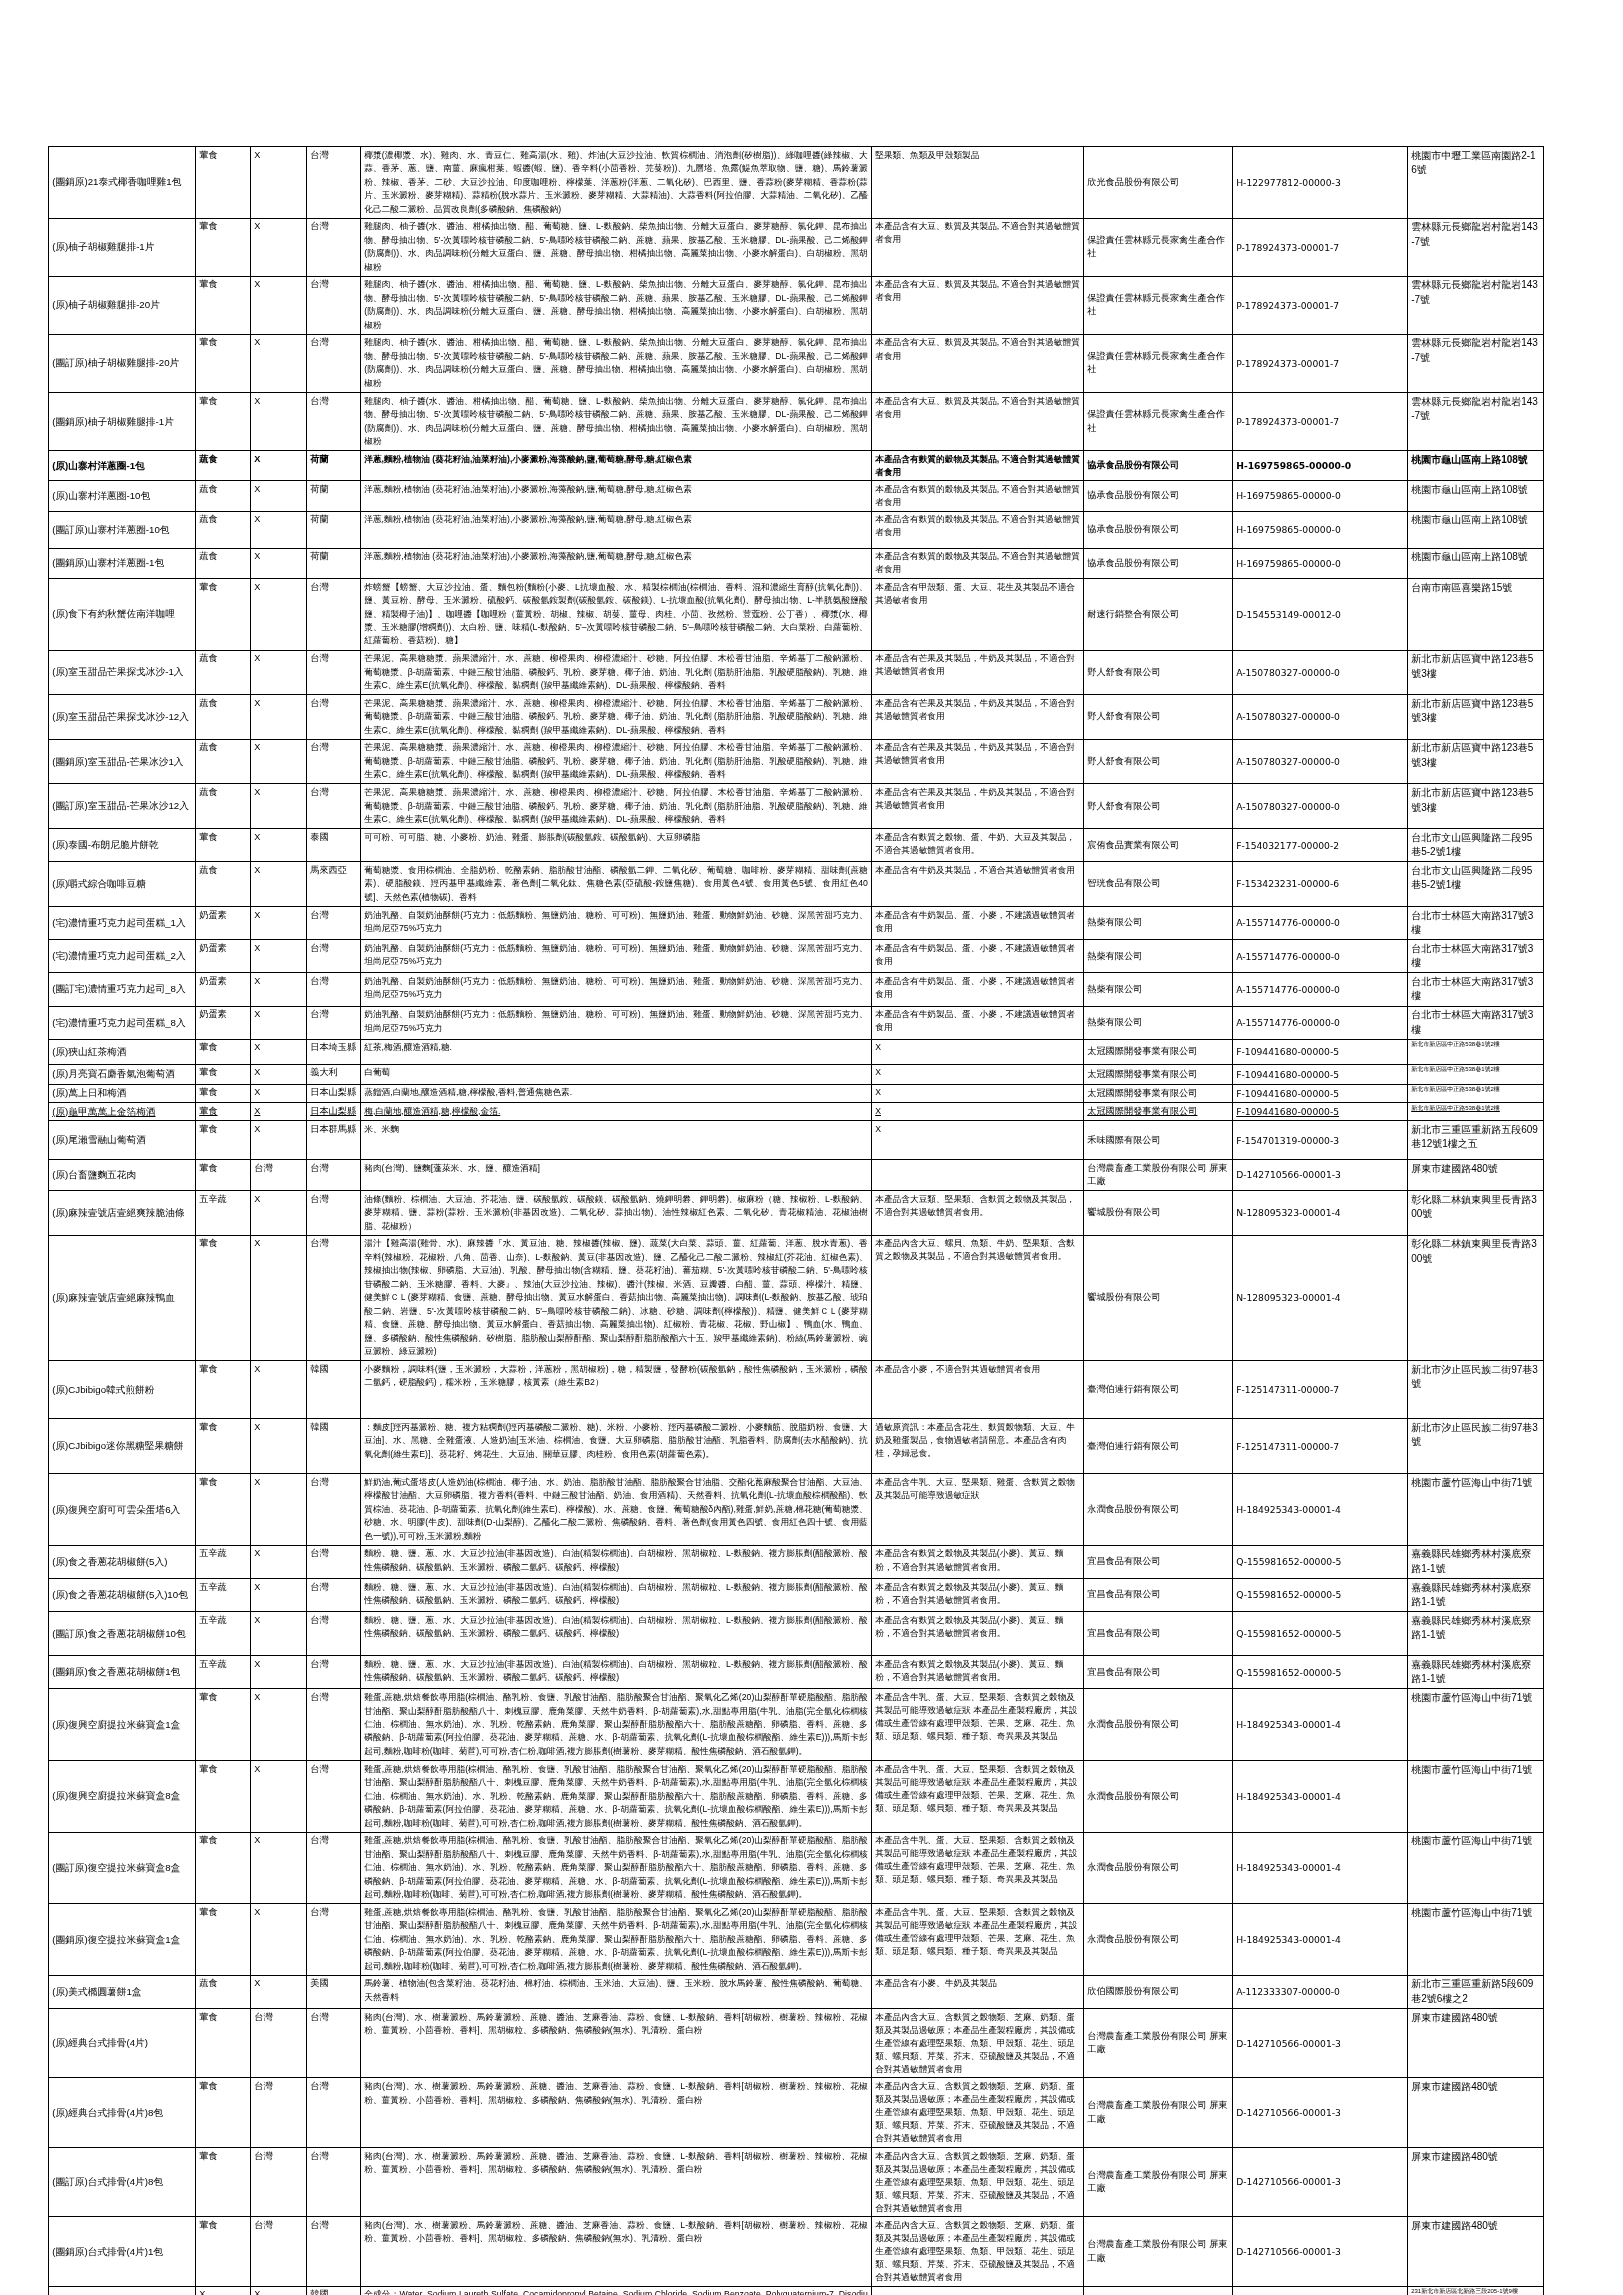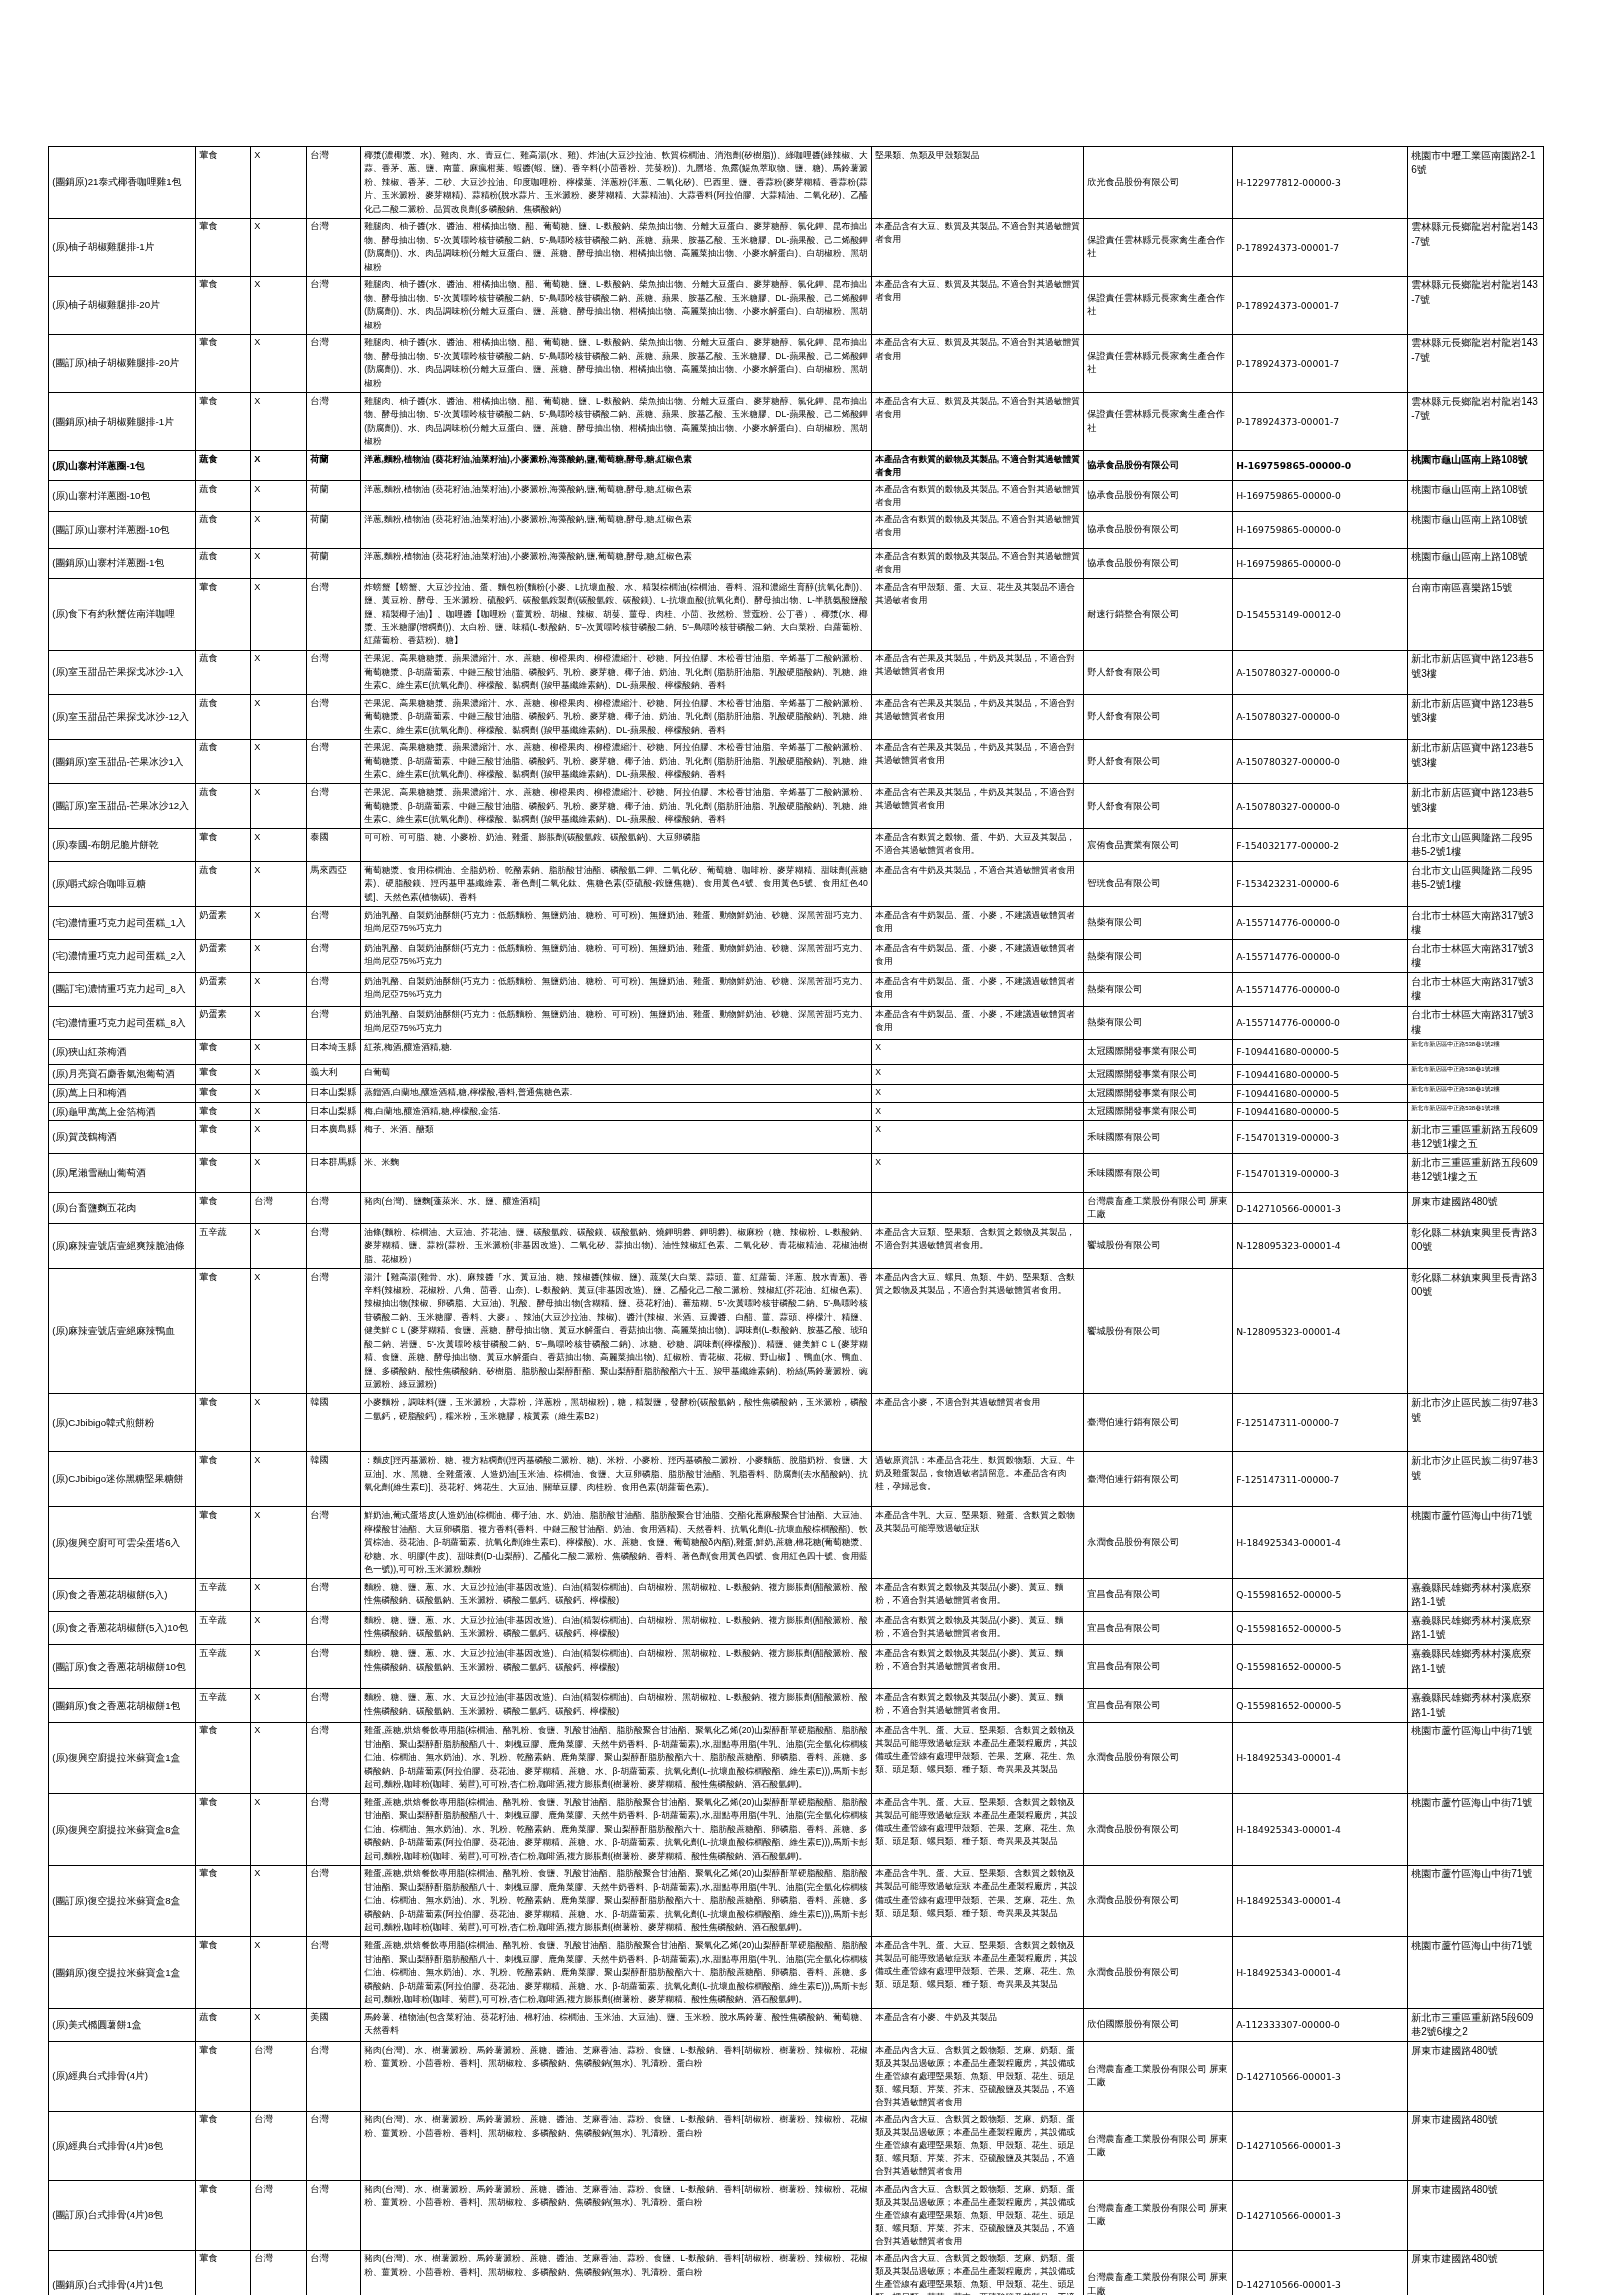--- a/index.html
+++ b/index.html
@@ -293,41 +293,30 @@
             <td class="c-name">(原)萬上日和梅酒</td>
             <td class="c-cat">葷食</td>
             <td class="c-raw">X</td>
             <td class="c-origin">日本山梨縣</td>
             <td class="c-ing">蒸餾酒,白蘭地,釀造酒精,糖,檸檬酸,香料,普通焦糖色素.</td>
             <td class="c-warn">X</td>
             <td class="c-co">太冠國際開發事業有限公司</td>
             <td class="c-reg">F-109441680-00000-5</td>
             <td class="c-addr small">新北市新店區中正路538巷1號2樓</td>
           </tr>
-          <tr style="height: 15.7px;">
+          <tr style="height: 15.7px; text-decoration: underline;">
             <td class="c-name">(原)龜甲萬萬上金箔梅酒</td>
             <td class="c-cat">葷食</td>
             <td class="c-raw">X</td>
             <td class="c-origin">日本山梨縣</td>
             <td class="c-ing">梅,白蘭地,釀造酒精,糖,檸檬酸,金箔.</td>
             <td class="c-warn">X</td>
             <td class="c-co">太冠國際開發事業有限公司</td>
             <td class="c-reg">F-109441680-00000-5</td>
             <td class="c-addr small">新北市新店區中正路538巷1號2樓</td>
-          </tr>
-          <tr style="height: 32px;">
-            <td class="c-name">(原)賀茂鶴梅酒</td>
-            <td class="c-cat">葷食</td>
-            <td class="c-raw">X</td>
-            <td class="c-origin">日本廣島縣</td>
-            <td class="c-ing">梅子、米酒、醣類</td>
-            <td class="c-warn">X</td>
-            <td class="c-co">禾味國際有限公司</td>
-            <td class="c-reg">F-154701319-00000-3</td>
-            <td class="c-addr">新北市三重區重新路五段609巷12號1樓之五</td>
           </tr>
           <tr style="height: 39px;">
             <td class="c-name">(原)尾瀨雪融山葡萄酒</td>
             <td class="c-cat">葷食</td>
             <td class="c-raw">X</td>
             <td class="c-origin">日本群馬縣</td>
             <td class="c-ing">米、米麴</td>
             <td class="c-warn">X</td>
             <td class="c-co">禾味國際有限公司</td>
             <td class="c-reg">F-154701319-00000-3</td>

